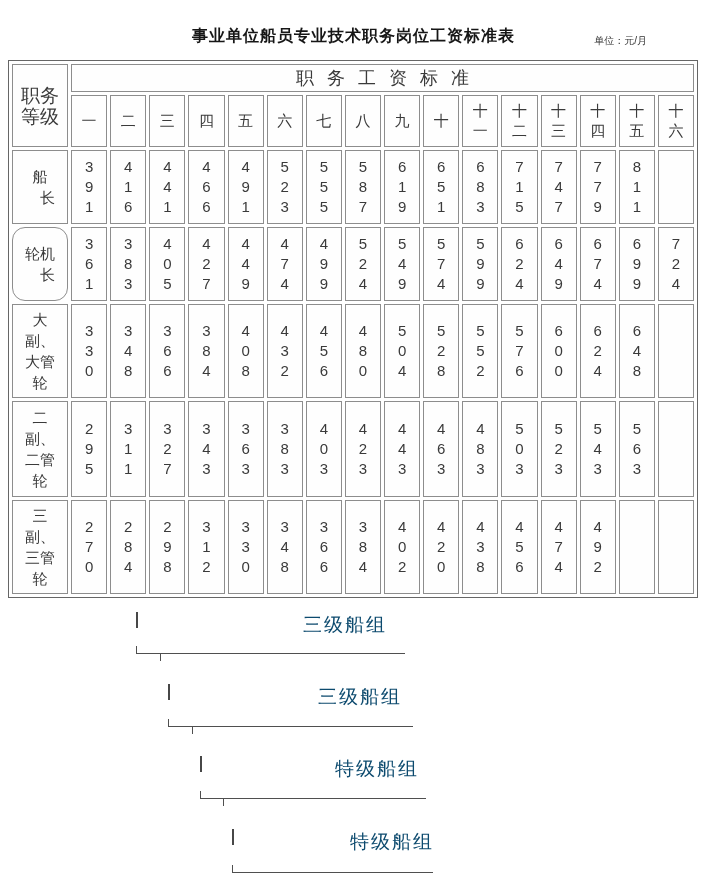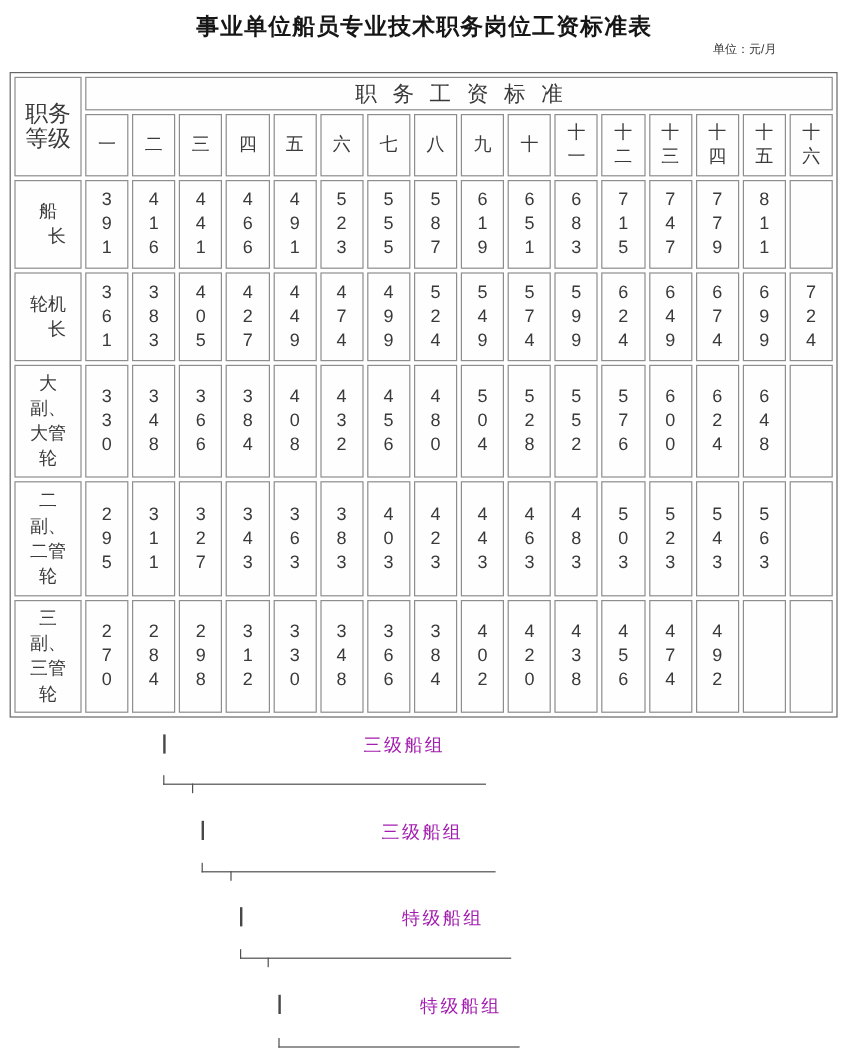--- a/index.html
+++ b/index.html
@@ -2,22 +2,22 @@
 <html><head>
 <meta charset="utf-8">
 <style>
   html,body { margin:0; padding:0; }
   body {
     width:707px; height:880px; position:relative; overflow:hidden;
     background:#ffffff; color:#383838;
     font-family:"Liberation Sans","DejaVu Sans",sans-serif;
   }
   .page-title {
-    margin:0; padding-top:9px; text-align:center;
-    font-size:19px; font-weight:bold; color:#161616; letter-spacing:1px;
+    margin:0; padding-top:26px; text-align:center;
+    font-size:16px; font-weight:bold; color:#161616; letter-spacing:1px;
   }
   .unit-label {
     position:absolute; top:34px; right:60px;
     font-size:10px; color:#333333;
   }
   table.salary {
     position:absolute; left:8px; top:60px; width:690px;
     table-layout:fixed; border-collapse:separate; border-spacing:3px;
     border:1px solid #666666; background:#ffffff;
   }
@@ -26,21 +26,21 @@
     font-weight:normal; text-align:center; vertical-align:middle;
     color:#3a3a3a; background:#fefefe;
   }
   .corner-h { font-size:19px; line-height:21px; white-space:pre-line; }
   .header-title { font-size:18px; height:26px; letter-spacing:13px; text-indent:13px; }
   th.col-h { height:50px; }
   .vert { white-space:pre-line; font-size:15px; line-height:20px; }
   th.row-label { font-size:15px; line-height:21px; white-space:pre-line; }
   
   .vbar { position:absolute; width:0; height:16px; border-left:2px solid #474747; }
-  .grp-label { position:absolute; font-size:15px; color:#a21caf; letter-spacing:2px; }
+  .grp-label { position:absolute; font-size:19px; color:#0c4a6e; letter-spacing:2px; }
   .bracket {
     position:absolute; height:7px;
     border-left:1px solid #4f4f4f; border-bottom:1px solid #4f4f4f;
   }
   .btick { position:absolute; width:0; height:8px; border-left:1px solid #4f4f4f; }
 </style>
 </head>
 <body>
 
 <h1 class="page-title">事业单位船员专业技术职务岗位工资标准表</h1>
@@ -127,21 +127,21 @@
 7</td>
         <td class="vert">7
 7
 9</td>
         <td class="vert">8
 1
 1</td>
         <td class="vert"></td>
       </tr>
       <tr>
-        <th class="row-label" style="height: 72px;">轮机
+        <th class="row-label" style="height: 72px; border-radius: 13px;">轮机
 　长</th>
         <td class="vert">3
 6
 1</td>
         <td class="vert">3
 8
 3</td>
         <td class="vert">4
 0
 5</td>

